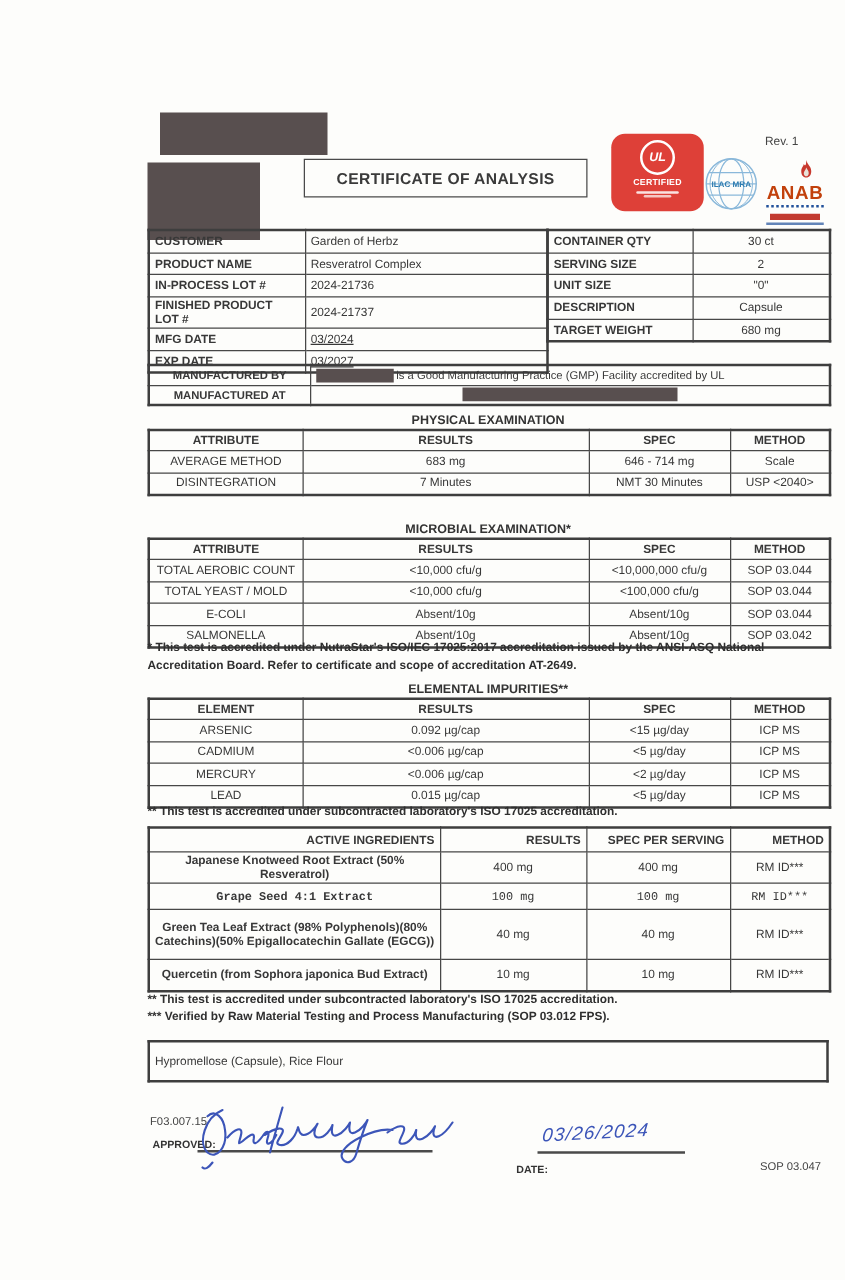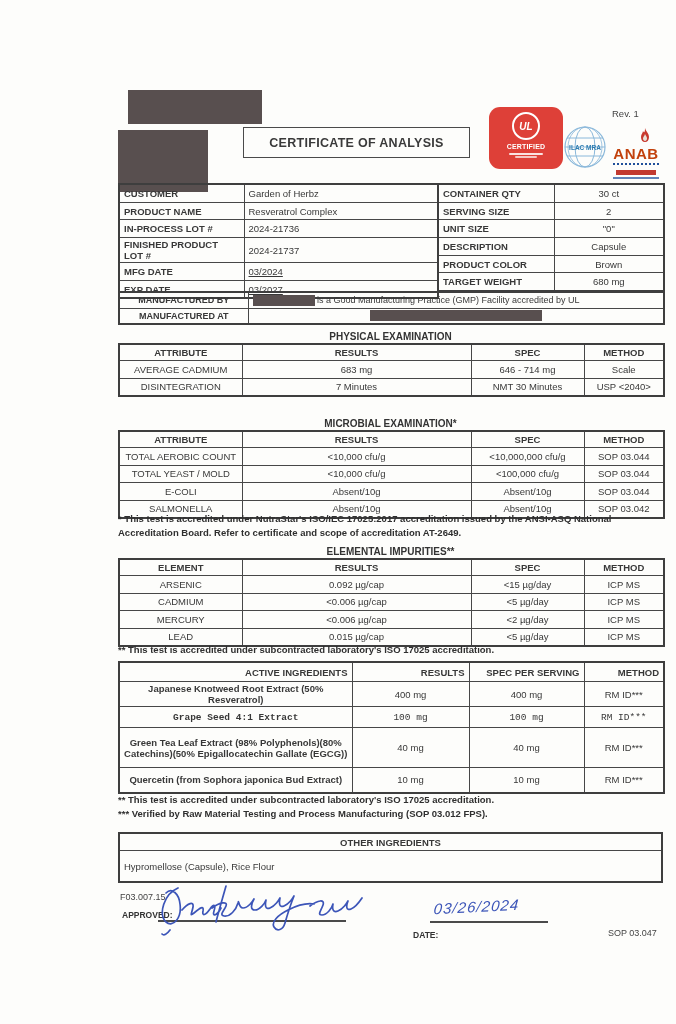--- a/index.html
+++ b/index.html
@@ -148,24 +148,20 @@
         </tr>
     <tr class="info-row">
       <td class="lbl">UNIT SIZE</td>
       <td class="ctr">"0"</td>
         </tr>
     <tr class="info-row">
       <td class="lbl">DESCRIPTION</td>
       <td class="ctr">Capsule</td>
         </tr>
     <tr class="info-row">
-      <td class="lbl">PRODUCT COLOR</td>
-      <td class="ctr">Brown</td>
-        </tr>
-    <tr class="info-row">
       <td class="lbl">TARGET WEIGHT</td>
       <td class="ctr">680 mg</td>
         </tr>
   </tbody>
     </table>
 
   <table class="abs frame mfg" style="left:118px;top:291px;width:545px;">
     <colgroup>
         <col style="width:129px">
         <col style="width:416px">
@@ -196,21 +192,21 @@
         <col style="width:80px">
       </colgroup>
     <tbody>
         <tr>
       <th>ATTRIBUTE</th>
       <th>RESULTS</th>
       <th>SPEC</th>
       <th>METHOD</th>
         </tr>
     <tr>
-      <td>AVERAGE CADMIUM</td>
+      <td>AVERAGE METHOD</td>
       <td>683 mg</td>
       <td>646 - 714 mg</td>
       <td>Scale</td>
         </tr>
     <tr>
       <td>DISINTEGRATION</td>
       <td>7 Minutes</td>
       <td>NMT 30 Minutes</td>
       <td>USP &lt;2040&gt;</td>
         </tr>
@@ -341,23 +337,20 @@
       <td>10 mg</td>
       <td>RM ID***</td>
         </tr>
   </tbody>
     </table>
   <div class="abs footnote" style="left:118px;top:793px;">** This test is accredited under subcontracted laboratory's ISO 17025 accreditation.</div>
   <div class="abs footnote" style="left:118px;top:807px;">*** Verified by Raw Material Testing and Process Manufacturing (SOP 03.012 FPS).</div>
 
   <table class="abs frame other" style="left:118px;top:832px;width:545px;">
     <tbody>
-        <tr>
-      <th>OTHER INGREDIENTS</th>
-        </tr>
     <tr>
       <td>Hypromellose (Capsule), Rice Flour</td>
         </tr>
   </tbody>
     </table>
 
   <div class="abs approve-lbl" style="left:122px;top:910px;">APPROVED:</div>
   <div class="abs sig-line"></div>
   <svg class="abs" style="left:150px;top:870px;" width="215" height="70" viewBox="0 0 215 70">
     <path d="M28,18 C14,24 8,44 16,52 C23,58 32,48 30,34 C29,24 22,17 16,23 M20,60 C17,64 14,66 12,64

